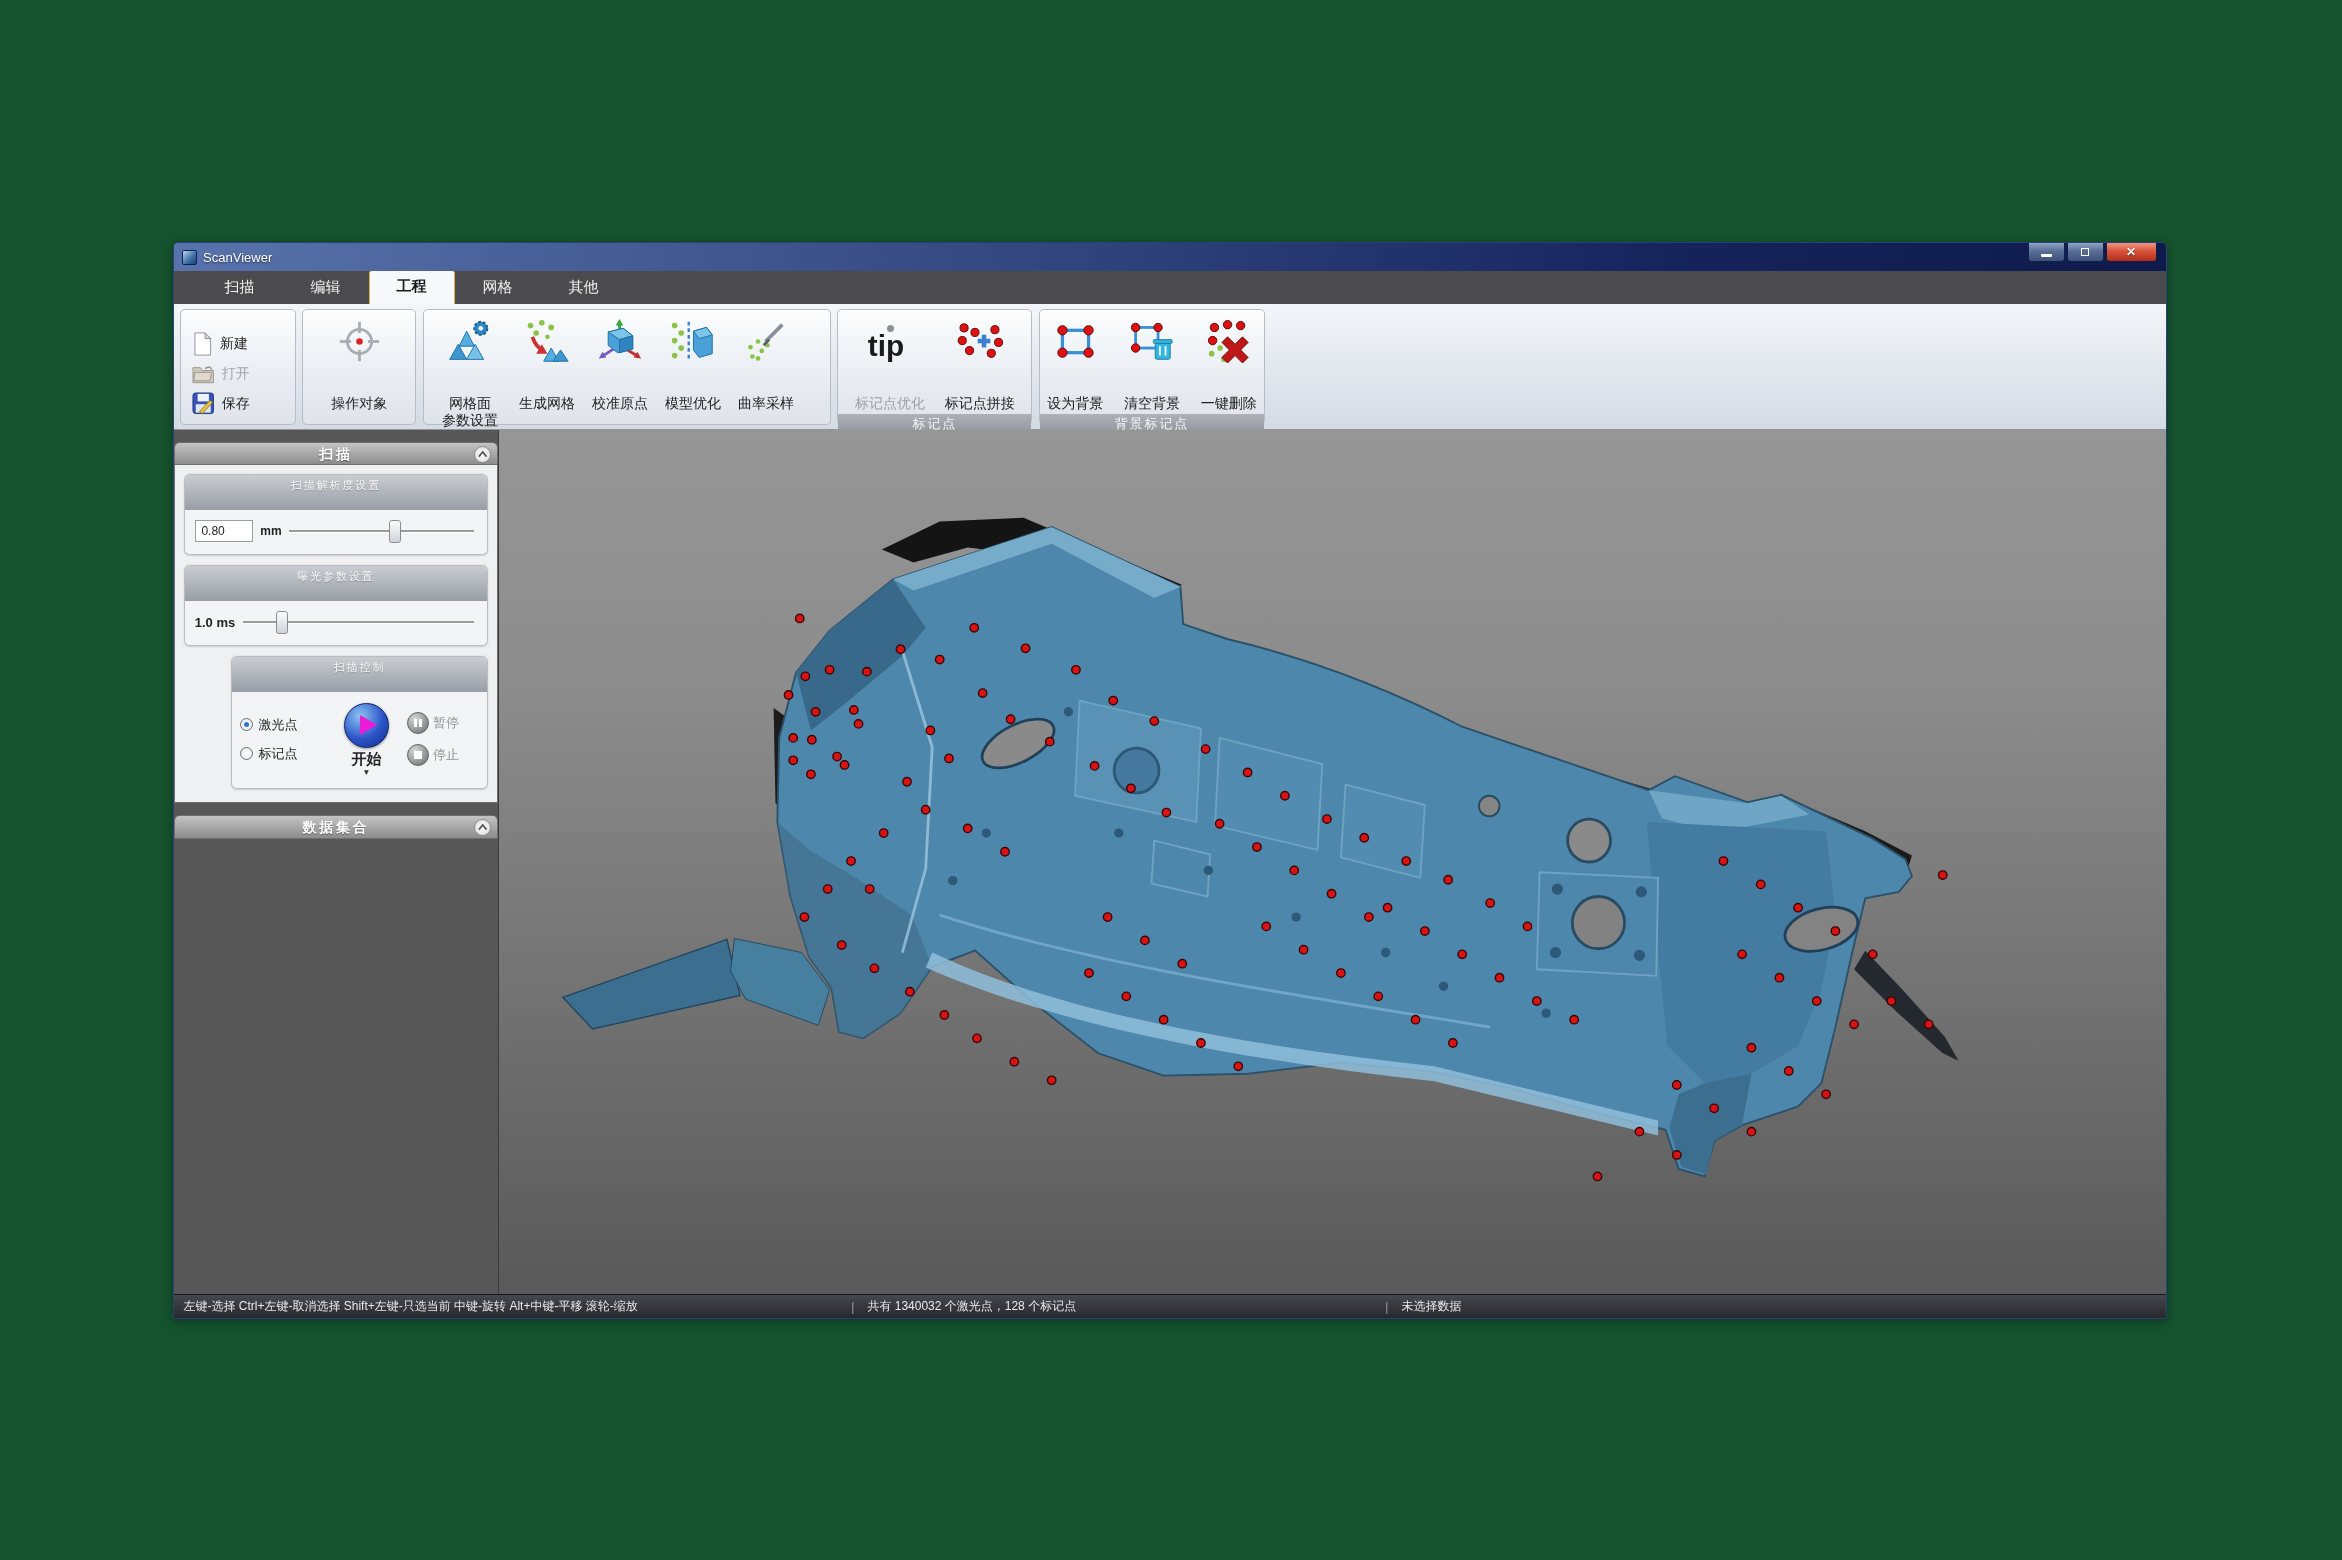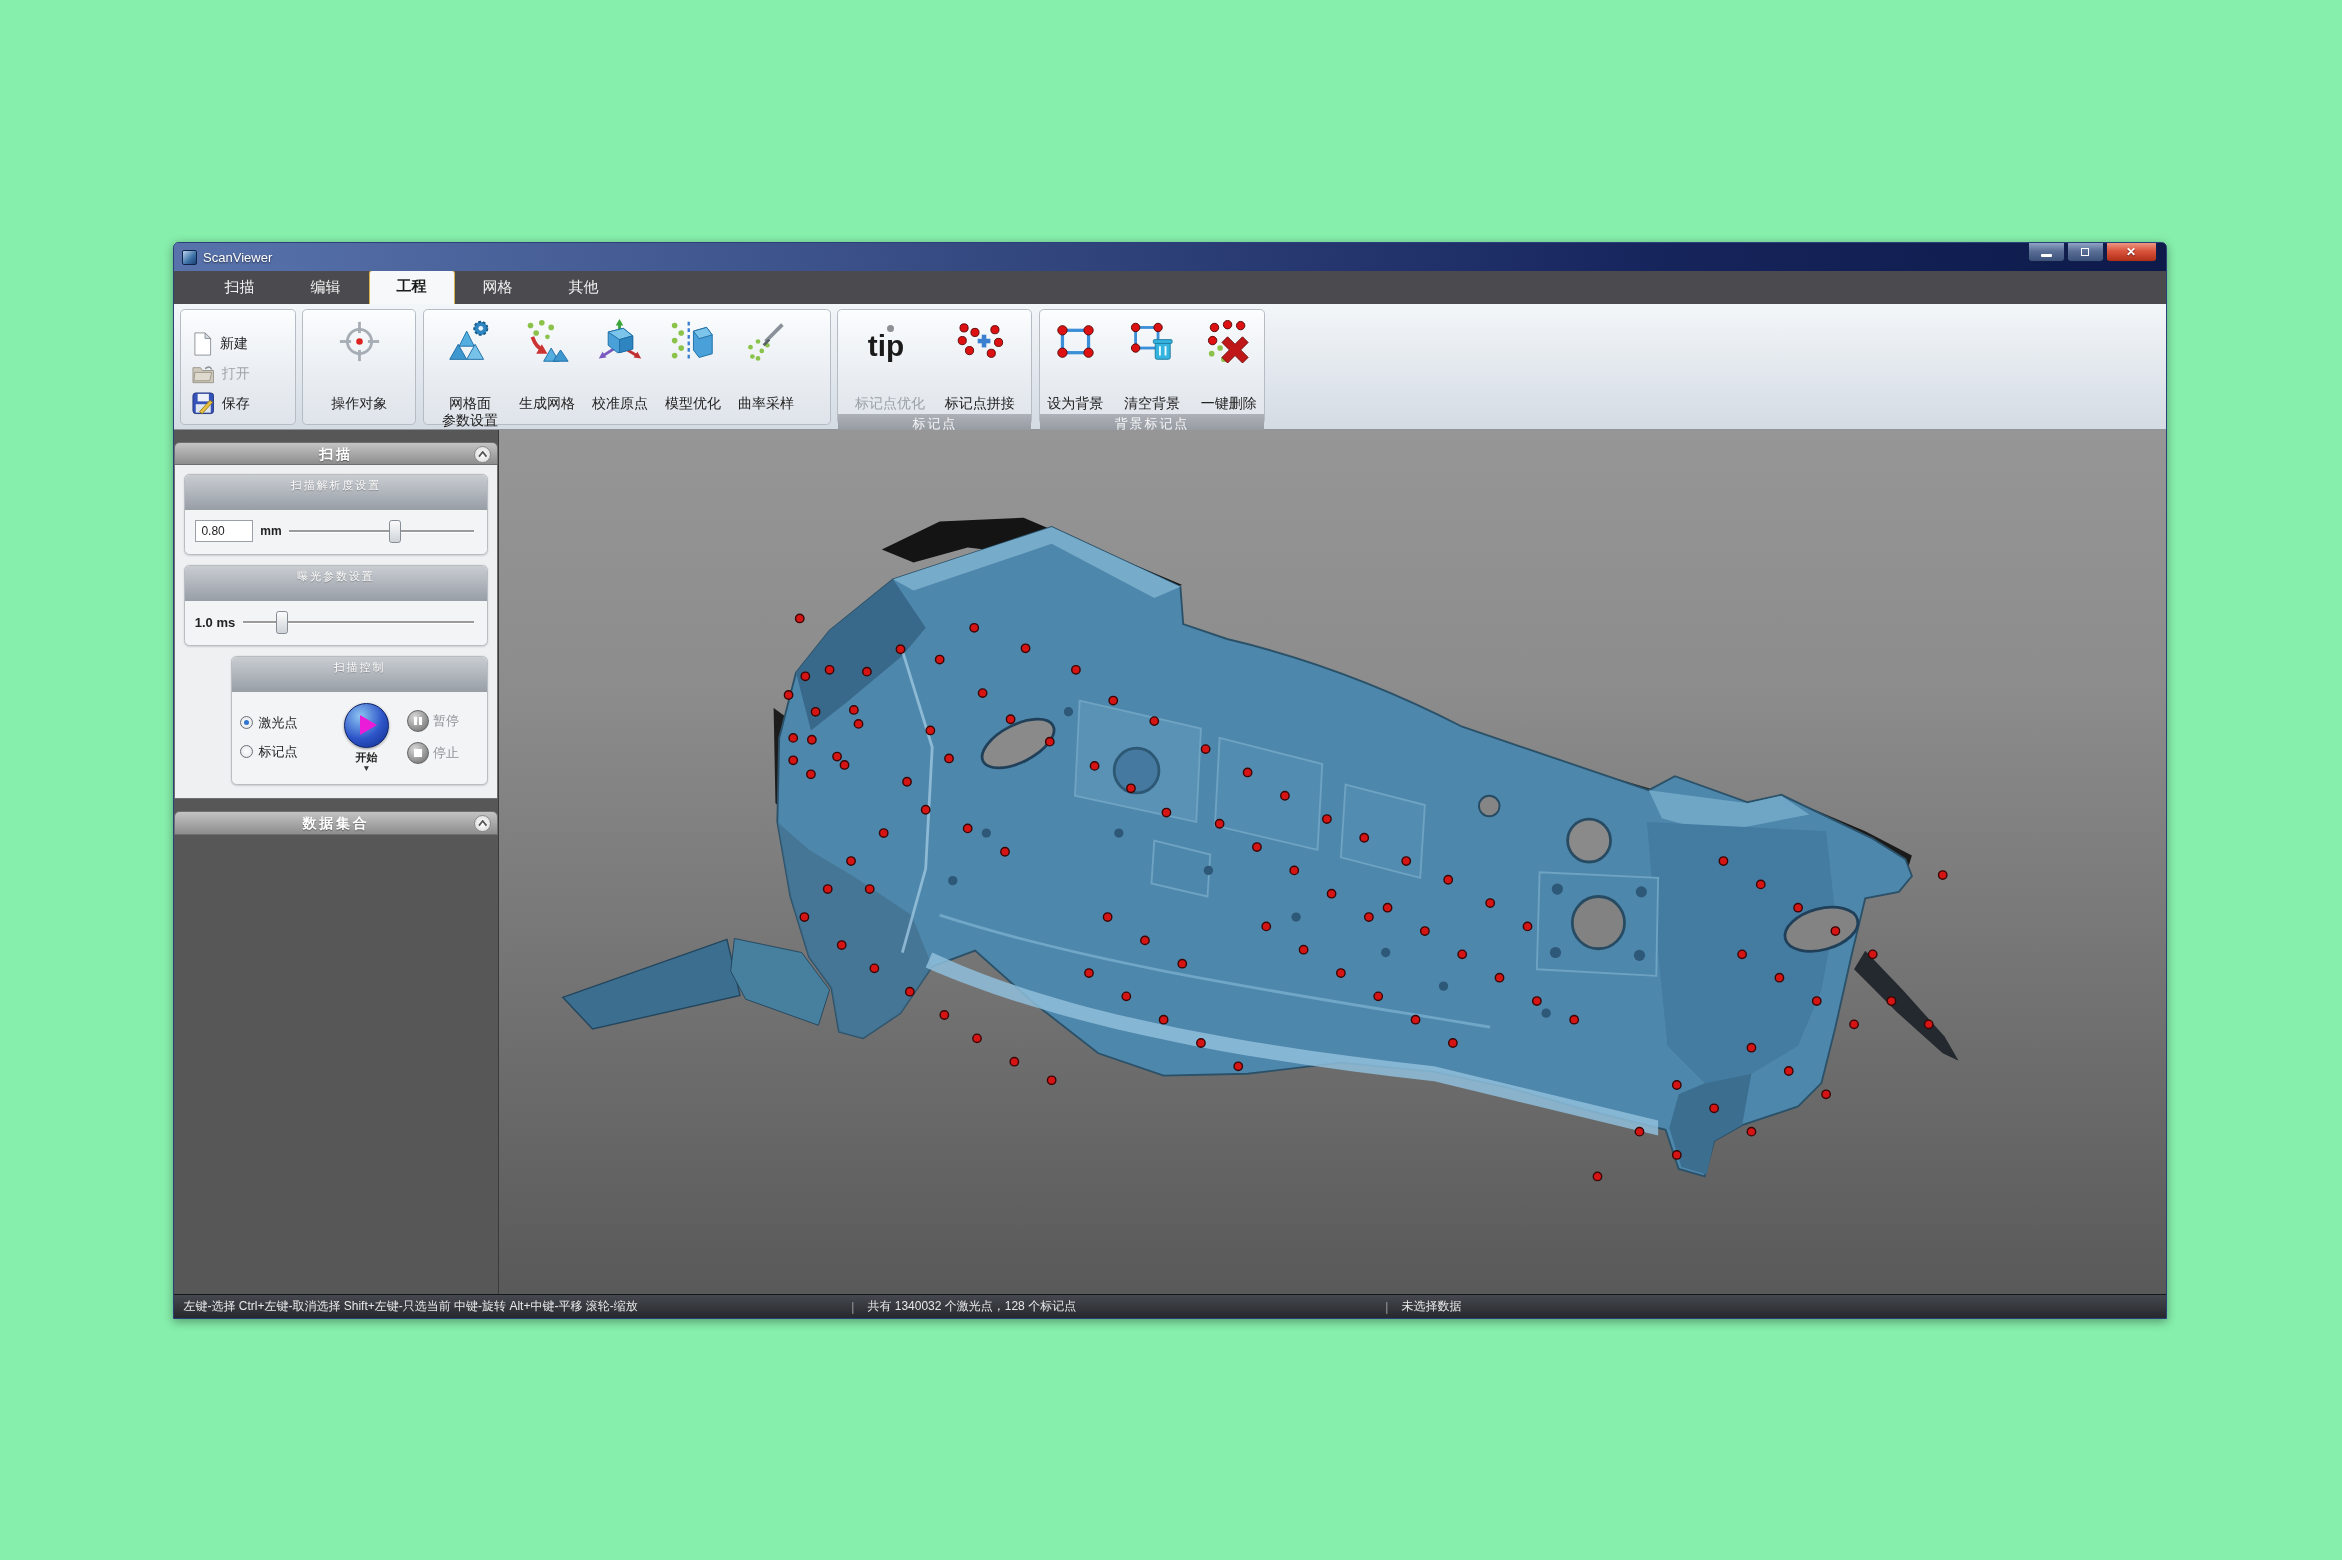--- a/index.html
+++ b/index.html
@@ -1,17 +1,17 @@
 <!DOCTYPE html>
 <html style="font-size:15px"><head>
 <meta charset="utf-8">
 <style>
   * { margin:0; padding:0; box-sizing:border-box; }
   body { background:#ffffff; font-family:"Liberation Sans", sans-serif; }
-  .page { position:relative; width:2342px; height:1561px; background:#86efac; overflow:hidden;padding-left:46px; }
+  .page { position:relative; width:2342px; height:1561px; background:#14532d; overflow:hidden;padding-left:46px; }
 
   
   .window { position:absolute; left:173px; top:242px; width:1994px; height:1077px;
             border:1.9px solid #29407a; border-radius:5.6px 5.6px 0 0; background:#4e4e52;
             box-shadow:0 2.8px 9.4px rgba(0,0,0,.35); display:flex; flex-direction:column; }
 
   .titlebar { height:28px; background:linear-gradient(90deg,#5873ac 0%,#3a4f87 35%,#16245c 75%,#0d1a4a 100%);
               border-radius:3.7px 3.7px 0 0; display:flex; align-items:center; padding:0 7.5px; position:relative; }
   .app-icon { width:15px; height:15px; border-radius:1.9px;
               background:linear-gradient(135deg,#bcd4ee,#3a6ea5 60%,#1c3f72); border:0.9px solid #0e2448;
@@ -85,21 +85,21 @@
   .radio { width:13px; height:13px; border-radius:50%; border:0.9px solid #6b7077; background:radial-gradient(#fff,#dfe3e7); position:relative; }
   .radio.checked::after { content:""; position:absolute; left:2.8px; top:2.8px; width:5.6px; height:5.6px;
                           border-radius:50%; background:#2f74d0; }
   .start-col { display:flex; flex-direction:column; align-items:center; width:81px; }
   .playbtn { width:45px; height:45px; border-radius:50%;
              background:radial-gradient(circle at 35% 28%,#8cc4f2,#2d54c8 55%,#0d2a88);
              border:0.9px solid #0a1f66; display:flex; align-items:center; justify-content:center;
              box-shadow:0 0.9px 2.8px rgba(0,0,0,.4); }
   .playbtn .tri { width:0; height:0; border-left:17px solid #ea1cd8; border-top:10.3px solid transparent;
                   border-bottom:10.3px solid transparent; margin-left:4.7px; }
-  .start-label { font-size:11px; font-weight:bold; color:#222; margin-top:1.9px; }
+  .start-label { font-size:15px; font-weight:bold; color:#222; margin-top:1.9px; }
   .start-caret { font-size:8.4px; color:#333; line-height:6.6px; }
   .ps-col { display:flex; flex-direction:column; gap:9.4px; }
   .ps-item { display:flex; align-items:center; gap:3.7px; color:#8d9196; font-size:13px; }
   .ps-circle { width:22.5px; height:22.5px; border-radius:50%; background:radial-gradient(circle at 35% 30%,#d9d9d9,#888 70%,#666);
                border:0.9px solid #666; display:flex; align-items:center; justify-content:center; }
   .pause-glyph { display:flex; gap:1.9px; } .pause-glyph i { width:2.8px; height:8.4px; background:#fff; }
   .stop-glyph { width:7.5px; height:7.5px; background:#fff; }
 
   .tree-panel { background:#ffffff; border:0.9px solid #6f6f6f; border-top:none; height:217px;
                 padding:5.6px 7.5px; font-size:13px; color:#111; }

